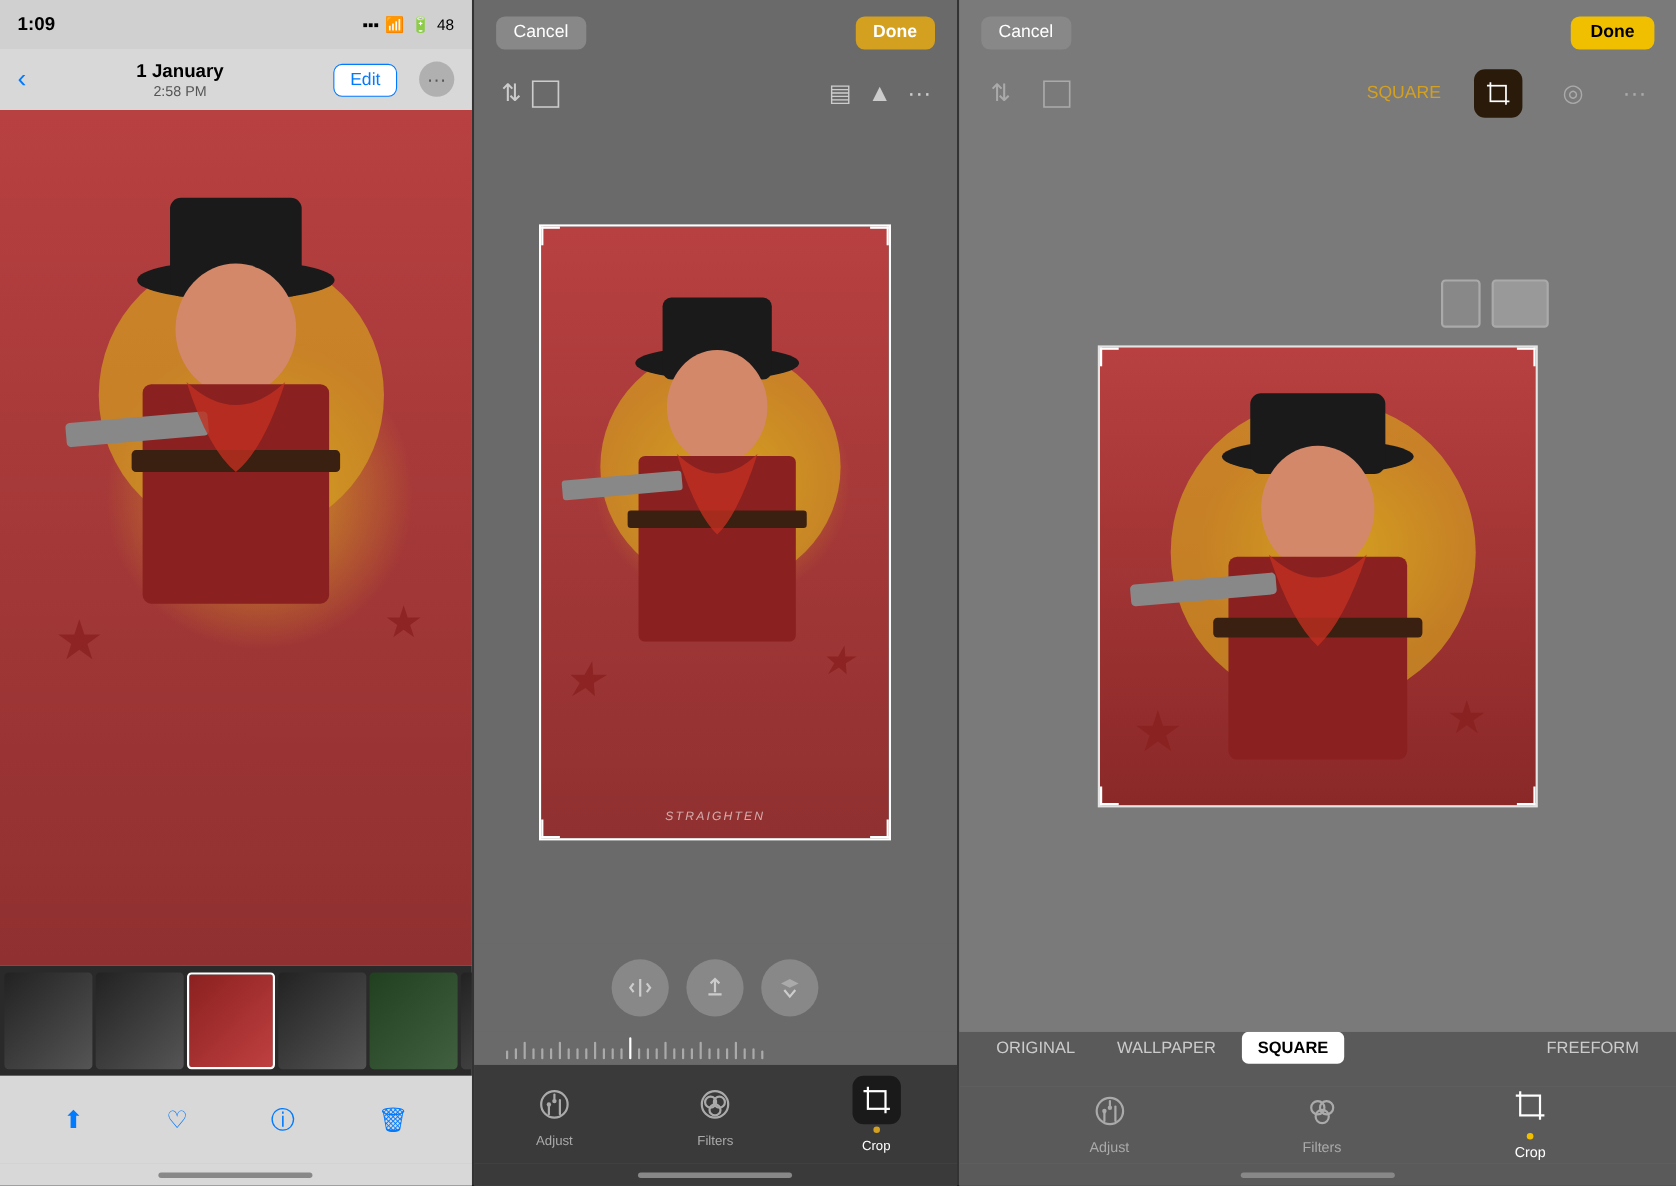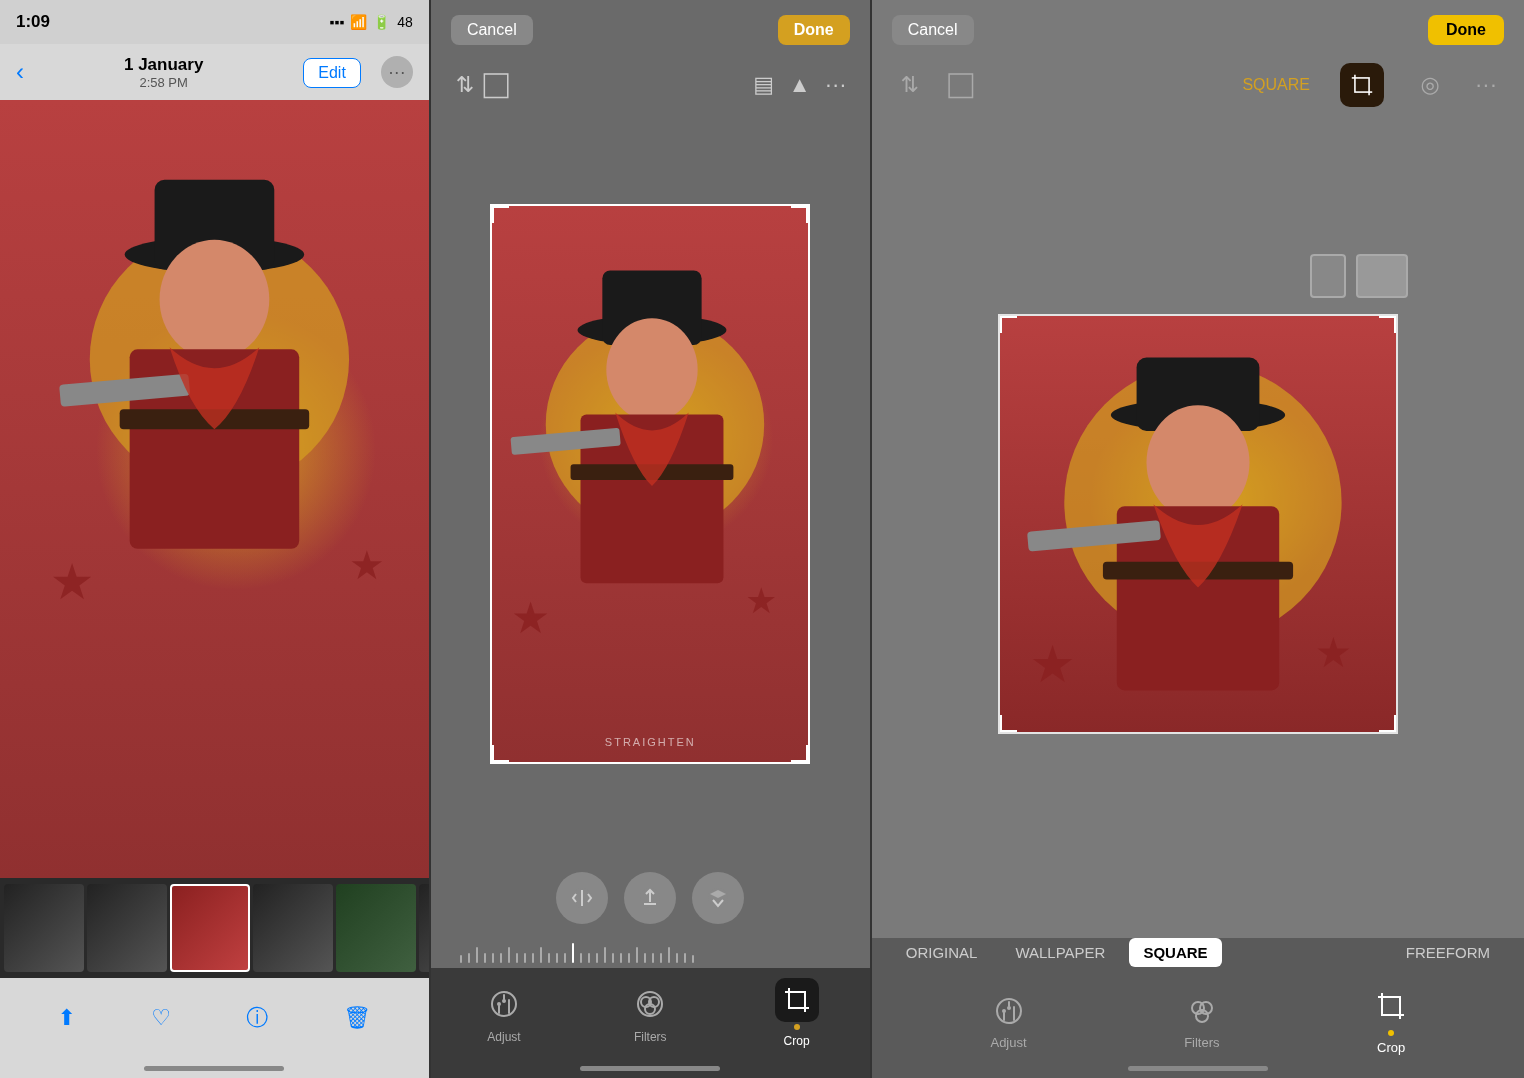--- a/index.html
+++ b/index.html
@@ -226,20 +226,21 @@
       position: relative;
       overflow: hidden;
     }
     .crop-frame-inner {
       width: 100%;
       height: 100%;
       background:
         radial-gradient(ellipse 180px 170px at 52% 42%, #d4a020 0%, transparent 65%),
         linear-gradient(to bottom, #b84040 0%, #903030 100%);
       position: relative;
+      font-style: italic;
     }
     .crop-corner {
       position: absolute;
       width: 18px;
       height: 18px;
       border-color: #fff;
       border-style: solid;
     }
     .crop-corner.tl { top: -1px; left: -1px; border-width: 3px 0 0 3px; }
     .crop-corner.tr { top: -1px; right: -1px; border-width: 3px 3px 0 0; }

